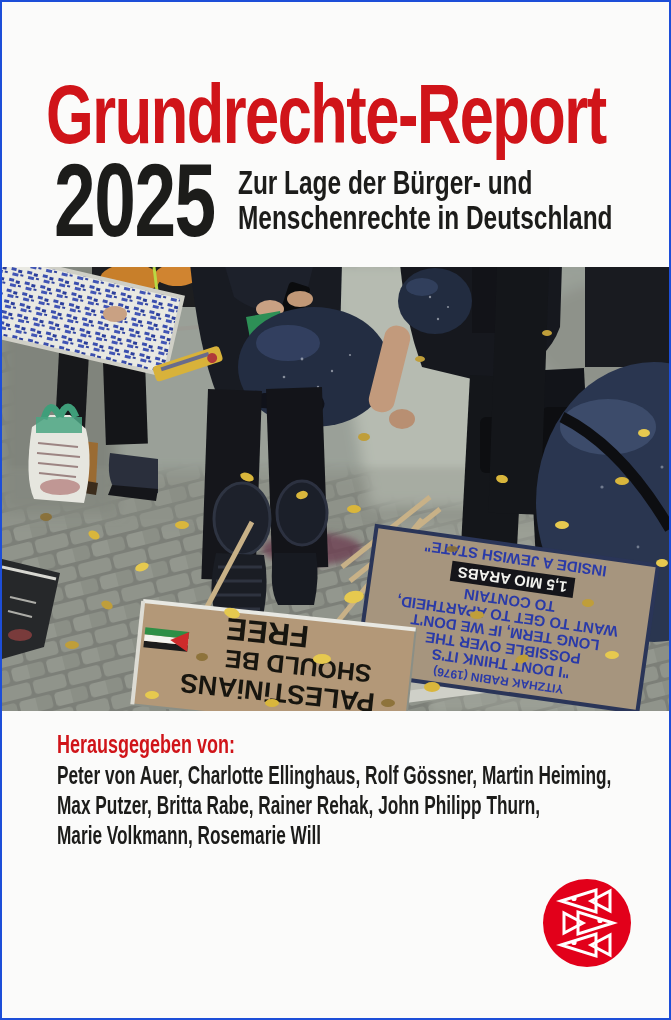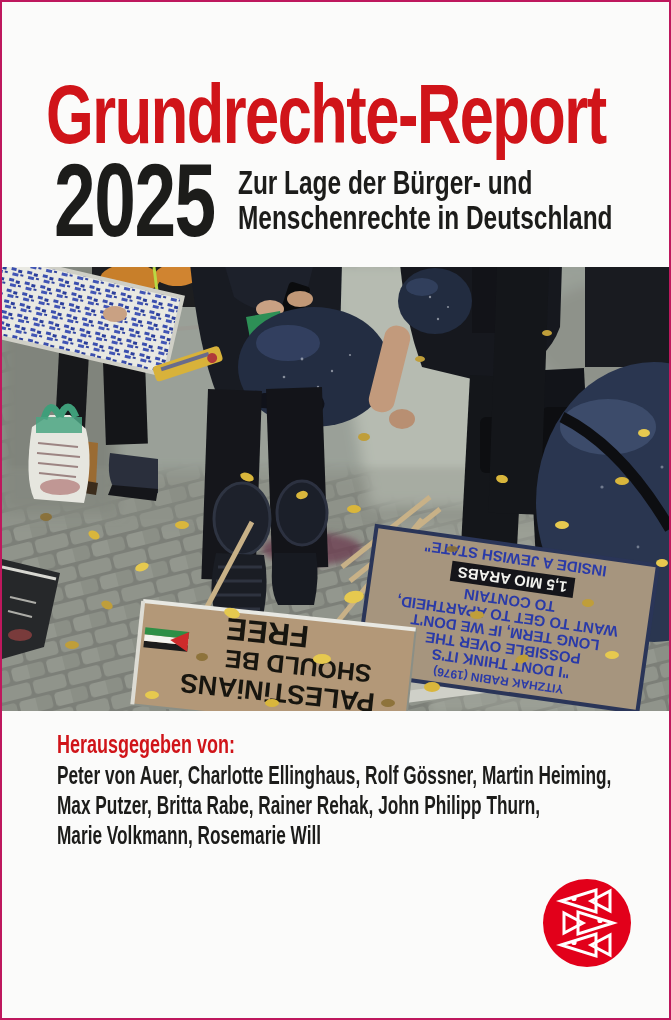--- a/index.html
+++ b/index.html
@@ -1,18 +1,18 @@
 <!DOCTYPE html>
 <html style="--title_red: #d01419; --text_black: #1c1c1a; --logo_red: #e2001a;"><head>
 <meta charset="utf-8">
 <style>
   html,body{margin:0;padding:0;background:#e8e8e8;}
   .cover{
     position:relative;width:671px;height:1020px;margin:0 auto;
-    background:#fbfbfa;border:2px solid #be185d;box-sizing:border-box;
+    background:#fbfbfa;border:2px solid #1d4ed8;box-sizing:border-box;
     font-family:"Liberation Sans",sans-serif;overflow:hidden;
   }
   .cond{white-space:nowrap;transform-origin:0 0;position:absolute;font-weight:bold;}
   .book-title{
     left:44px;top:70px;font-size:84px;letter-spacing:-2px;
     color:var(--title_red,#d01419);transform:scaleX(0.73);line-height:1;
   }
   .book-year{
     left:52px;top:146px;font-size:104px;letter-spacing:-2px;
     color:var(--text_black,#1c1c1a);transform:scaleX(0.72);line-height:1;

